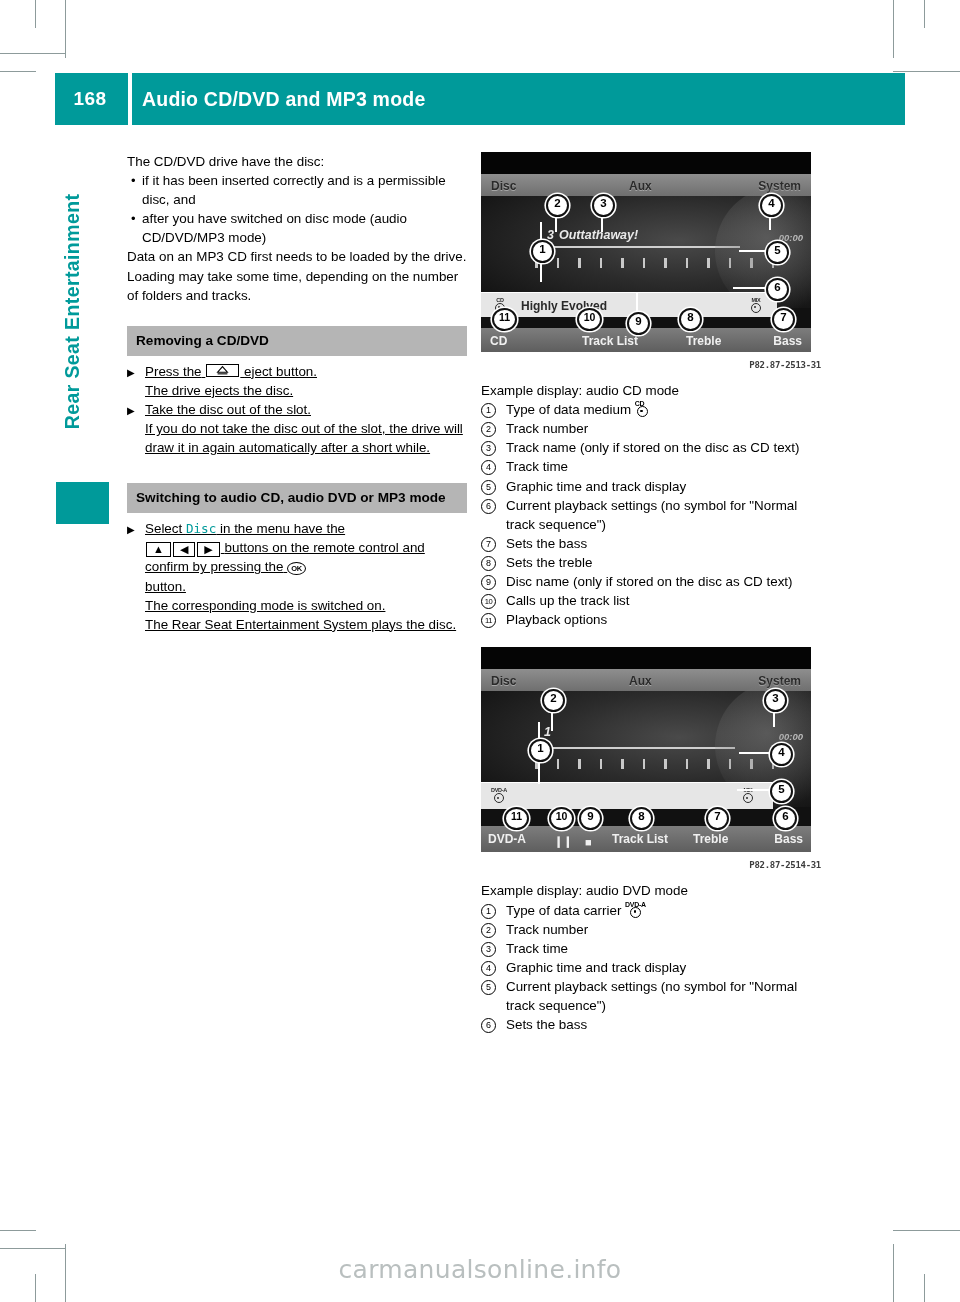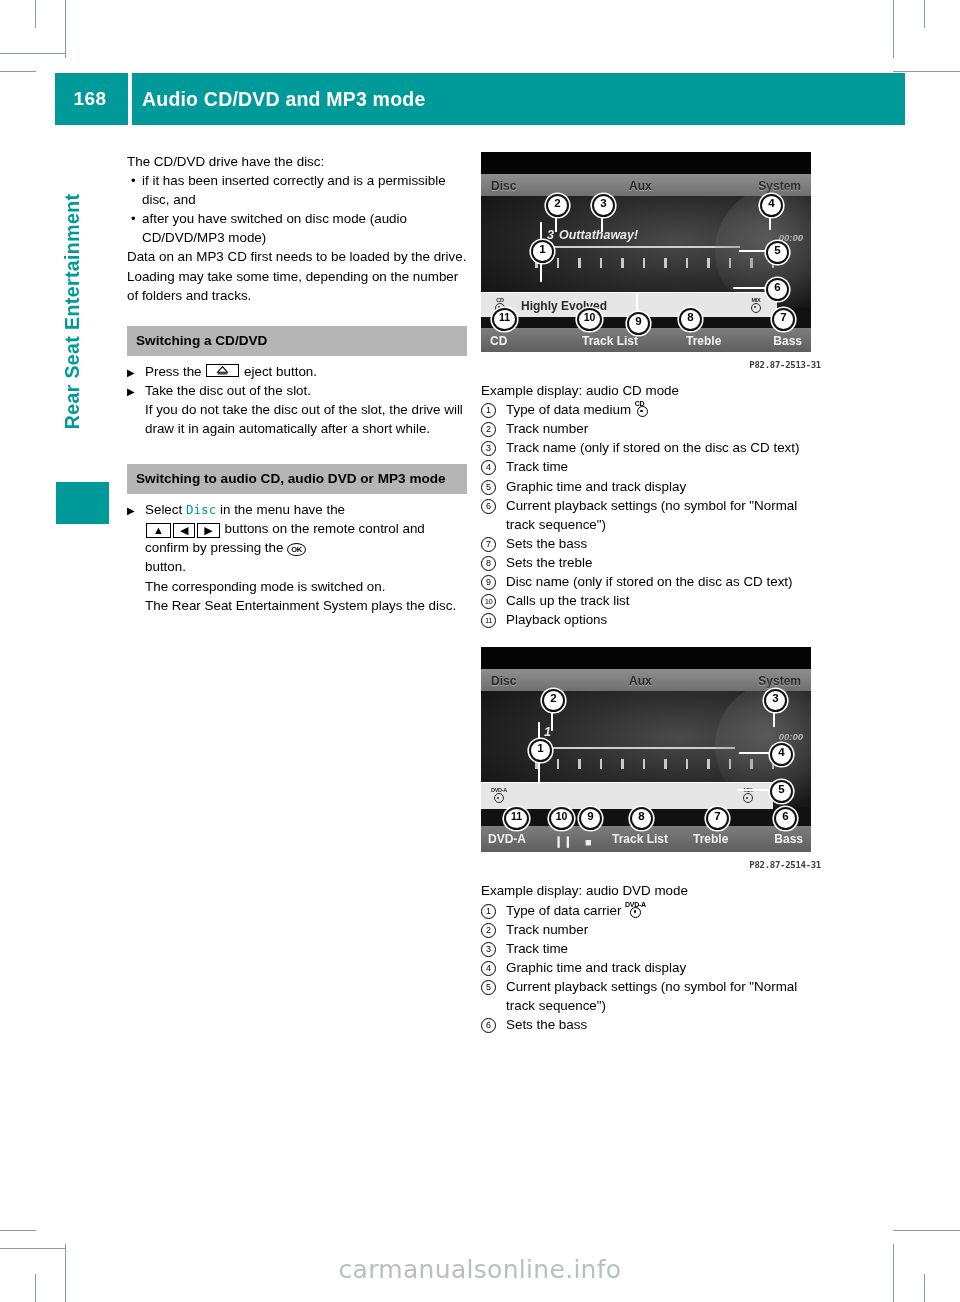--- a/index.html
+++ b/index.html
@@ -126,20 +126,21 @@
   
   ul.steps {
     list-style: none;
     margin: 0;
     padding: 0;
   }
   ul.steps > li {
     position: relative;
     padding-left: 18px;
     margin: 0 0 0 0;
+    text-decoration: underline;
   }
   ul.steps > li::before {
     content: "\25B6";
     position: absolute;
     left: 0;
     top: 1px;
     font-size: 10px;
     line-height: 19px;
   }
   .sub { display: block; }
@@ -374,32 +375,33 @@
 
   <p class="para">The CD/DVD drive have the disc:</p>
 
   <ul class="bullets">
     <li>if it has been inserted correctly and is a permissible disc, and</li>
     <li>after you have switched on disc mode (audio CD/DVD/MP3 mode)</li>
   </ul>
 
   <p class="para" style="margin-top:0px;">Data on an MP3 CD first needs to be loaded by the drive. Loading may take some time, depending on the number of folders and tracks.</p>
 
-  <div class="section-head" style="margin-top:21px;">Switching a CD/DVD</div>
+  <div class="section-head" style="margin-top:21px;">Removing a CD/DVD</div>
 
   <ul class="steps" style="margin-top:6px;">
     <li>
       <span>Press the</span>
       <span class="chip chip-eject">
         <svg width="15" height="11" viewBox="0 0 15 11" aria-hidden="true">
           <polygon points="7.5,1.6 12.4,7.2 2.6,7.2" fill="none" stroke="#000" stroke-width="1.1"></polygon>
           <rect x="2.6" y="8.3" width="9.8" height="1.1" fill="#000"></rect>
         </svg>
       </span>
       <span>eject button.</span>
+      <span class="sub">The drive ejects the disc.</span>
     </li>
     <li>
       <span>Take the disc out of the slot.</span>
       <span class="sub">If you do not take the disc out of the slot, the drive will draw it in again automatically after a short while.</span>
     </li>
   </ul>
 
   <div class="section-head" style="margin-top:26px;">Switching to audio CD, audio DVD or MP3 mode</div>
 
   <ul class="steps" style="margin-top:6px;">

